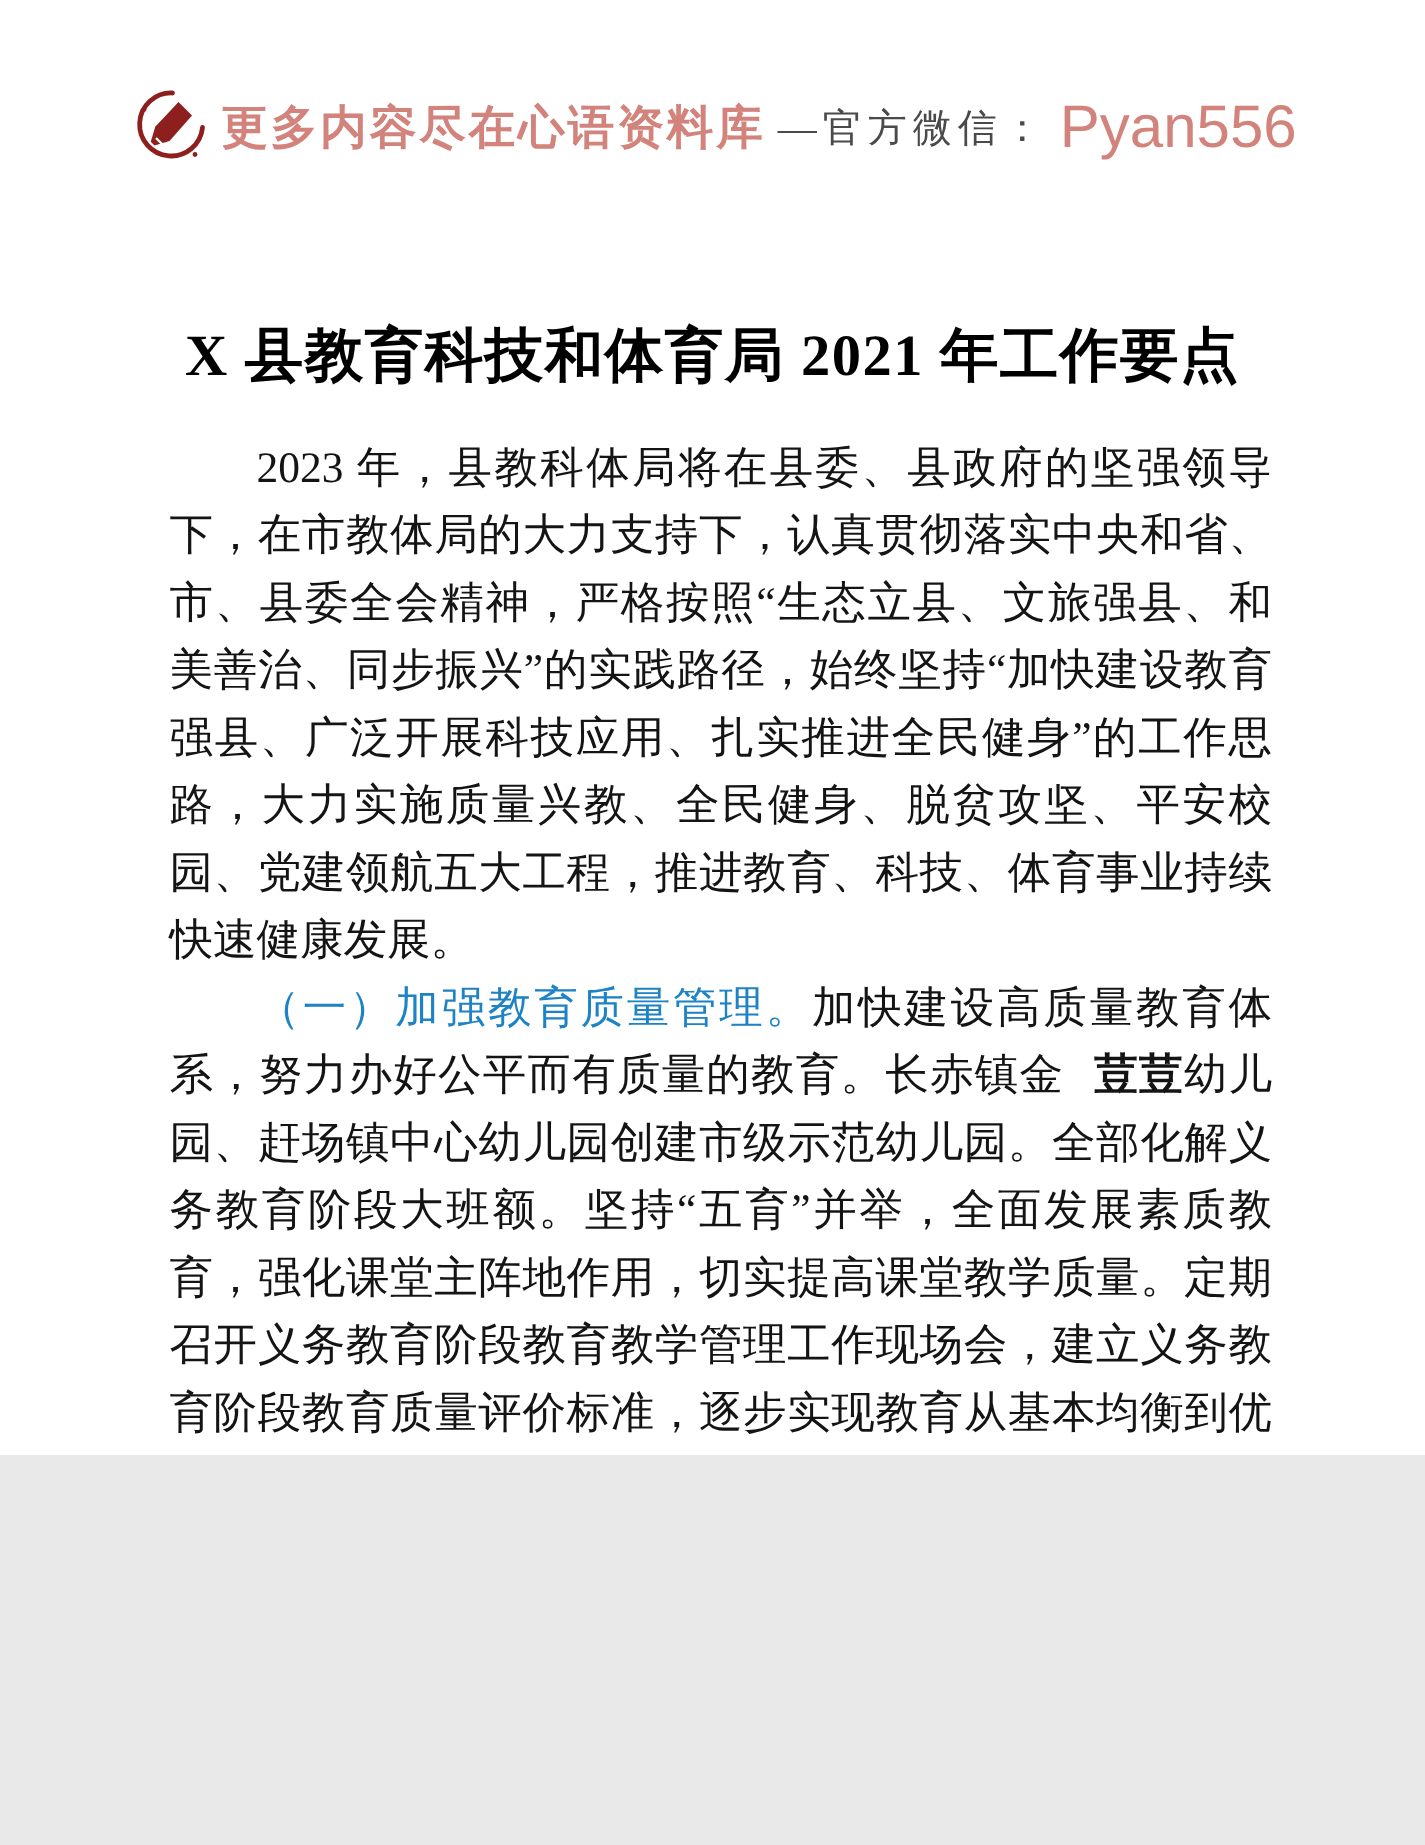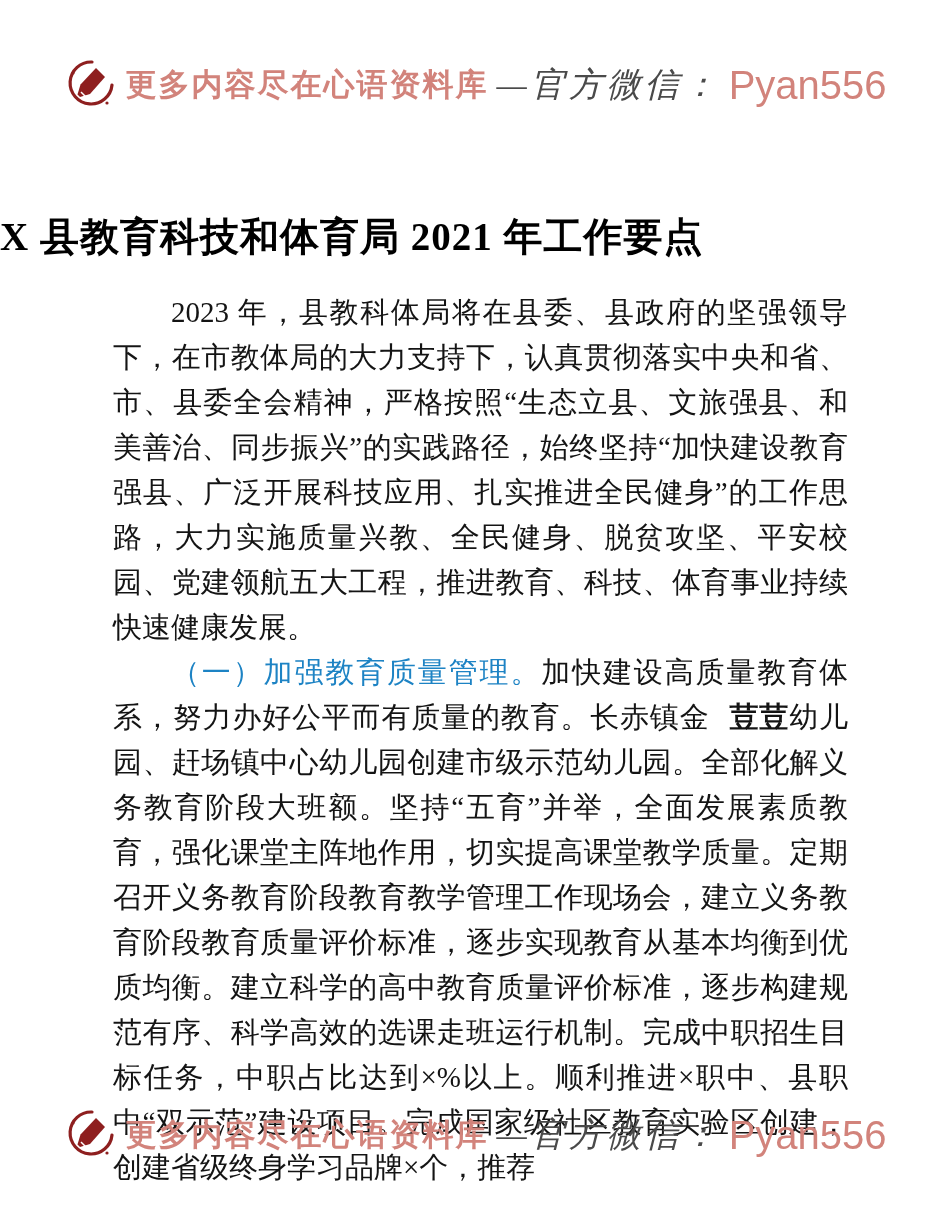--- a/index.html
+++ b/index.html
@@ -1,18 +1,18 @@
 <!DOCTYPE html>
 <html><head>
 <meta charset="utf-8">
 <style>
   html, body { margin: 0; padding: 0; background: #e9e9e9; }
   .page {
     width: 950px;
-    height: 1230px;
+    height: 970px;
     background: #ffffff;
     position: relative;
     overflow: hidden;
     margin: 0 auto;
     font-family: "Liberation Serif", "DejaVu Serif", serif;
   }
   .watermark {
     position: absolute;
     left: 0;
     width: 100%;
@@ -25,35 +25,35 @@
   .watermark--header { top: 56px; }
   .watermark--footer { top: 1106px; }
   .wm-logo { width: 54px; height: 58px; flex: 0 0 auto; }
   .wm-logo svg { width: 54px; height: 58px; display: block; }
   .wm-brand {
     font-size: 31px;
     letter-spacing: 2px;
     font-weight: bold;
   }
   .wm-label {
-    font-size: 34px;
-    font-style: italic;
+    font-size: 26px;
     letter-spacing: 4px;
     font-family: "Liberation Serif", "DejaVu Serif", serif;
   }
   .wm-id {
     font-size: 40px;
     font-family: "Liberation Sans", "DejaVu Sans", sans-serif;
   }
   .doc-title {
     position: absolute;
     top: 210px;
     left: 0;
     width: 100%;
     margin: 0;
+    text-align: center;
     font-size: 39px;
     font-weight: bold;
     color: #000000;
     letter-spacing: 1px;
   }
   .content {
     position: absolute;
     left: 113px;
     top: 290px;
     width: 735px;

